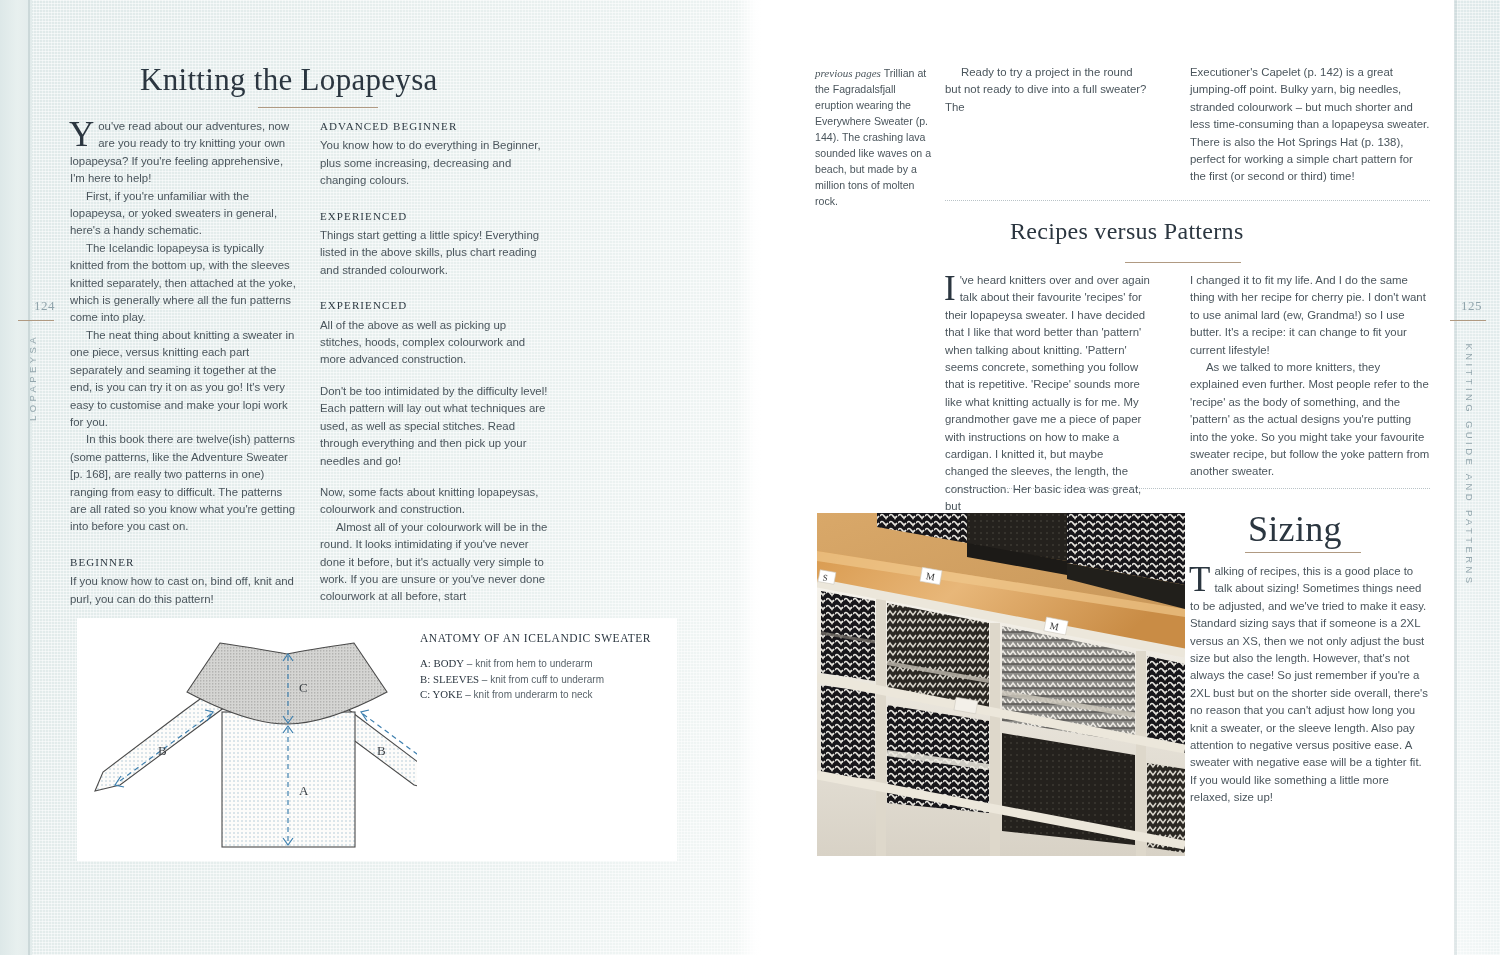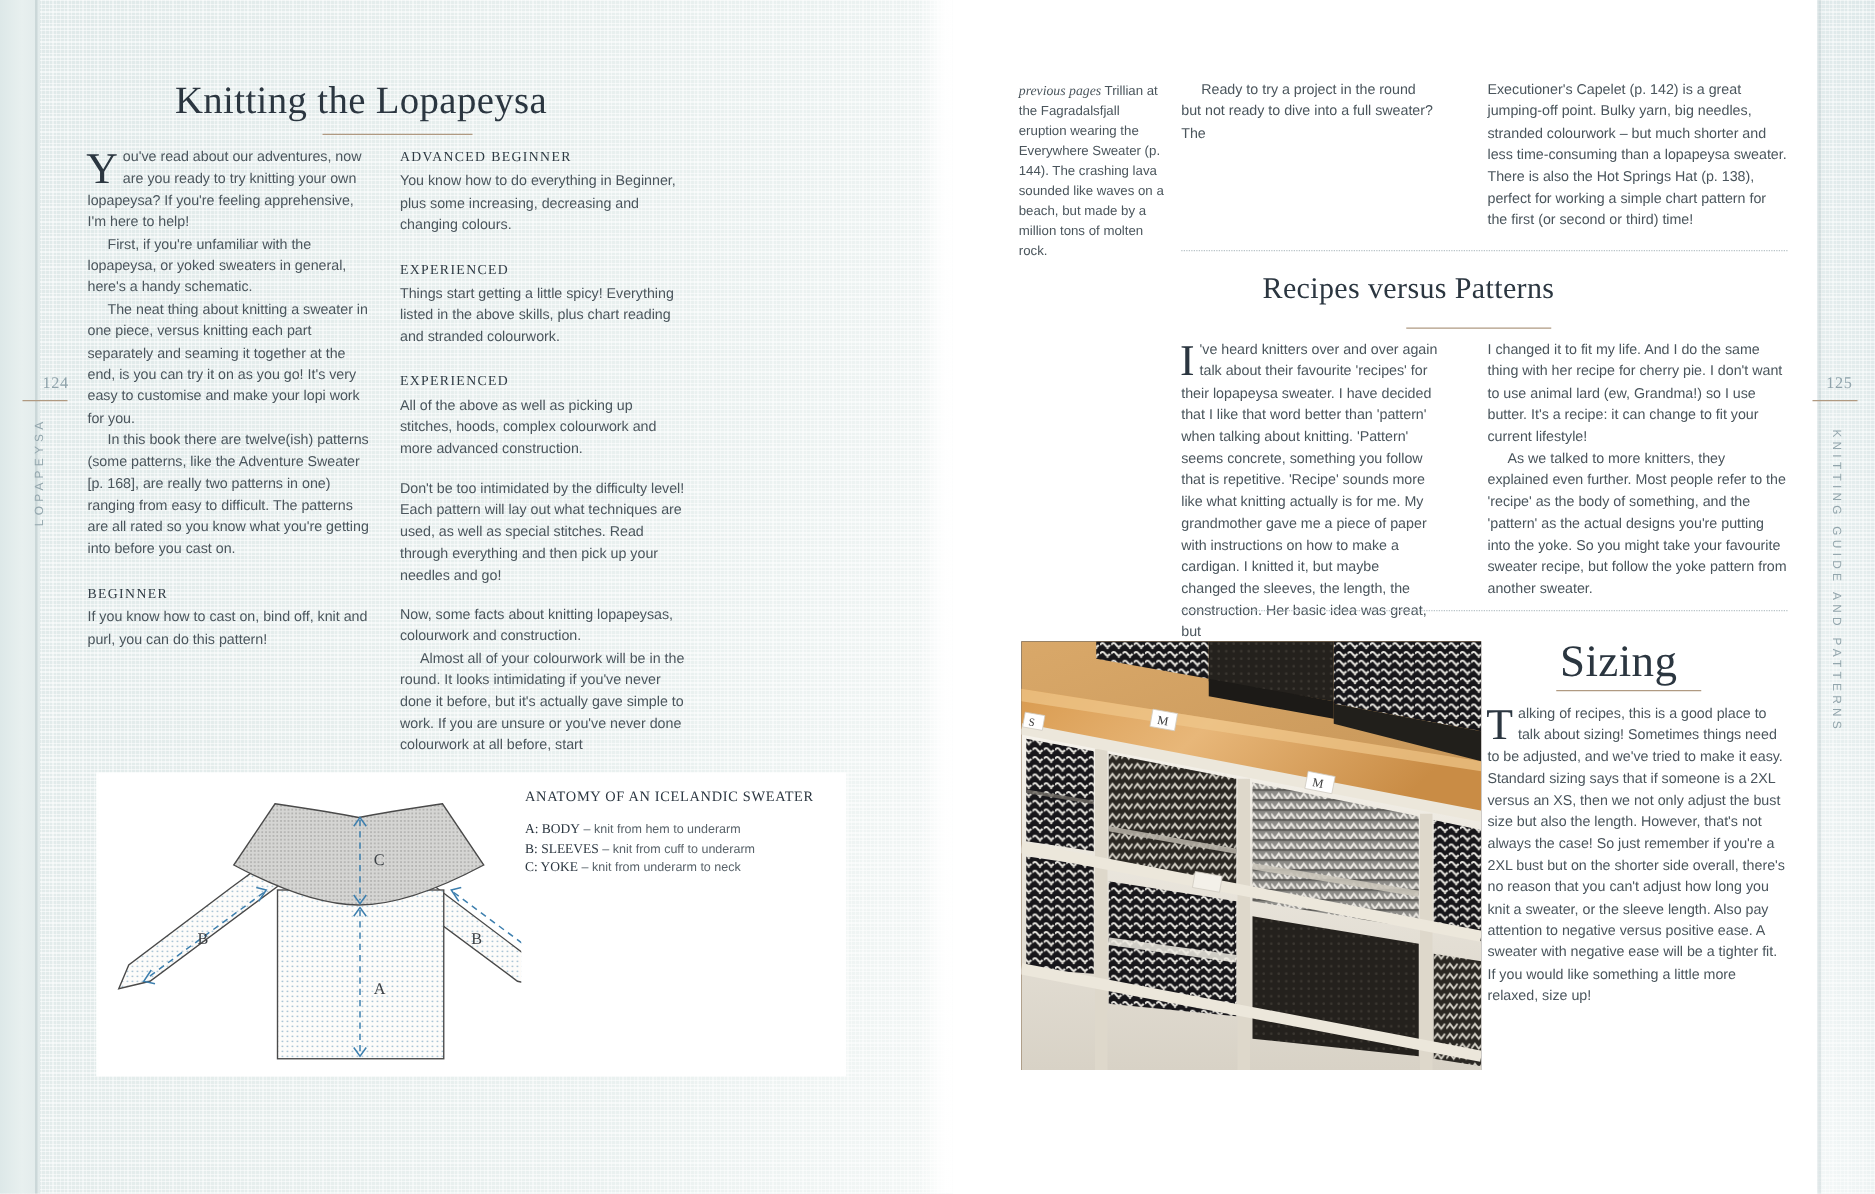--- a/index.html
+++ b/index.html
@@ -206,36 +206,37 @@
 
     <div class="h-title" id="left-title">Knitting the Lopapeysa</div>
     <div class="h-rule" id="left-title-rule"></div>
 
     <div class="body-col" id="left-col-1">
       <div class="dropcap-wrap">
         <span class="dropcap">Y</span>
         <p>ou've read about our adventures, now are you ready to try knitting your own lopapeysa? If you're feeling apprehensive, I'm here to help!</p>
       </div>
       <p class="ind">First, if you're unfamiliar with the lopapeysa, or yoked sweaters in general, here's a handy schematic.</p>
+      <p class="ind">The Icelandic lopapeysa is typically knitted from the bottom up, with the sleeves knitted separately, then attached at the yoke, which is generally where all the fun patterns come into play.</p>
       <p class="ind">The neat thing about knitting a sweater in one piece, versus knitting each part separately and seaming it together at the end, is you can try it on as you go! It's very easy to customise and make your lopi work for you.</p>
       <p class="ind">In this book there are twelve(ish) patterns (some patterns, like the Adventure Sweater [p. 168], are really two patterns in one) ranging from easy to difficult. The patterns are all rated so you know what you're getting into before you cast on.</p>
       <div class="subhead">BEGINNER</div>
       <p>If you know how to cast on, bind off, knit and purl, you can do this pattern!</p>
     </div>
 
     <div class="body-col" id="left-col-2">
       <div class="subhead" style="margin-top:0">ADVANCED BEGINNER</div>
       <p>You know how to do everything in Beginner, plus some increasing, decreasing and changing colours.</p>
       <div class="subhead">EXPERIENCED</div>
       <p>Things start getting a little spicy! Everything listed in the above skills, plus chart reading and stranded colourwork.</p>
       <div class="subhead">EXPERIENCED</div>
       <p>All of the above as well as picking up stitches, hoods, complex colourwork and more advanced construction.</p>
       <p class="gap">Don't be too intimidated by the difficulty level! Each pattern will lay out what techniques are used, as well as special stitches. Read through everything and then pick up your needles and go!</p>
       <p class="gap">Now, some facts about knitting lopapeysas, colourwork and construction.</p>
-      <p class="ind">Almost all of your colourwork will be in the round. It looks intimidating if you've never done it before, but it's actually gave simple to work. If you are unsure or you've never done colourwork at all before, start</p>
+      <p class="ind">Almost all of your colourwork will be in the round. It looks intimidating if you've never done it before, but it's actually very simple to work. If you are unsure or you've never done colourwork at all before, start</p>
     </div>
 
     <div id="schematic">
 
       <svg id="sweater-svg" width="340" height="240" viewBox="0 0 340 240">
         <defs>
           <pattern id="dotsLight" width="4" height="4" patternUnits="userSpaceOnUse">
             <rect width="4" height="4" fill="#fdfcfa"></rect>
             <circle cx="1" cy="1" r="0.7" fill="#9fbdd0"></circle>
           </pattern>

